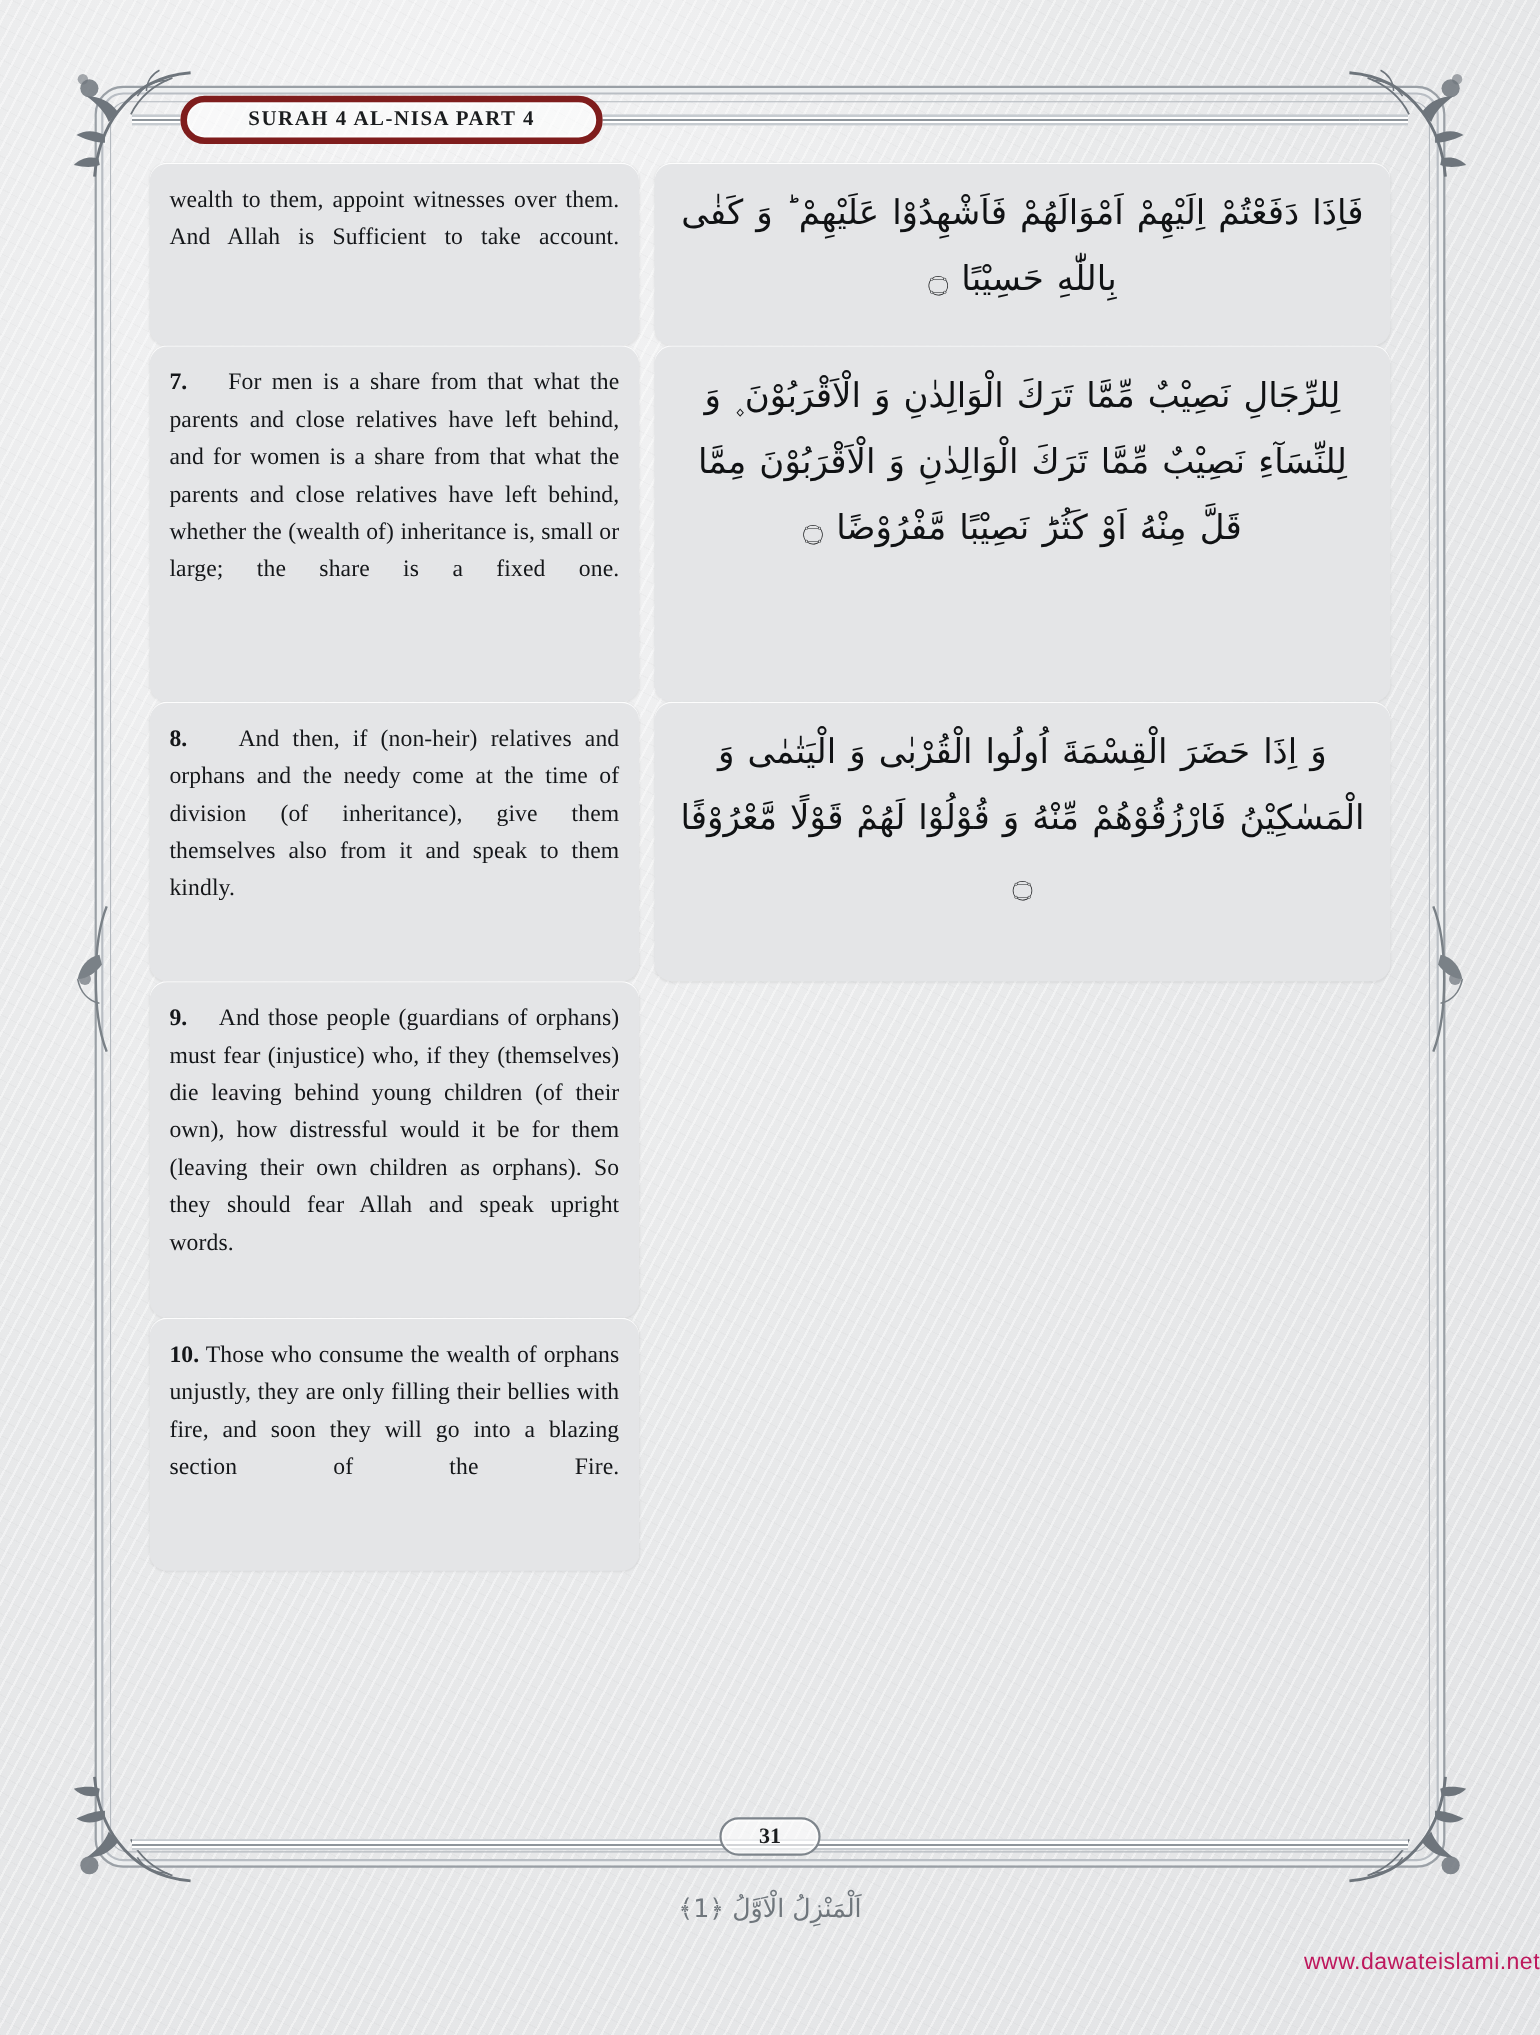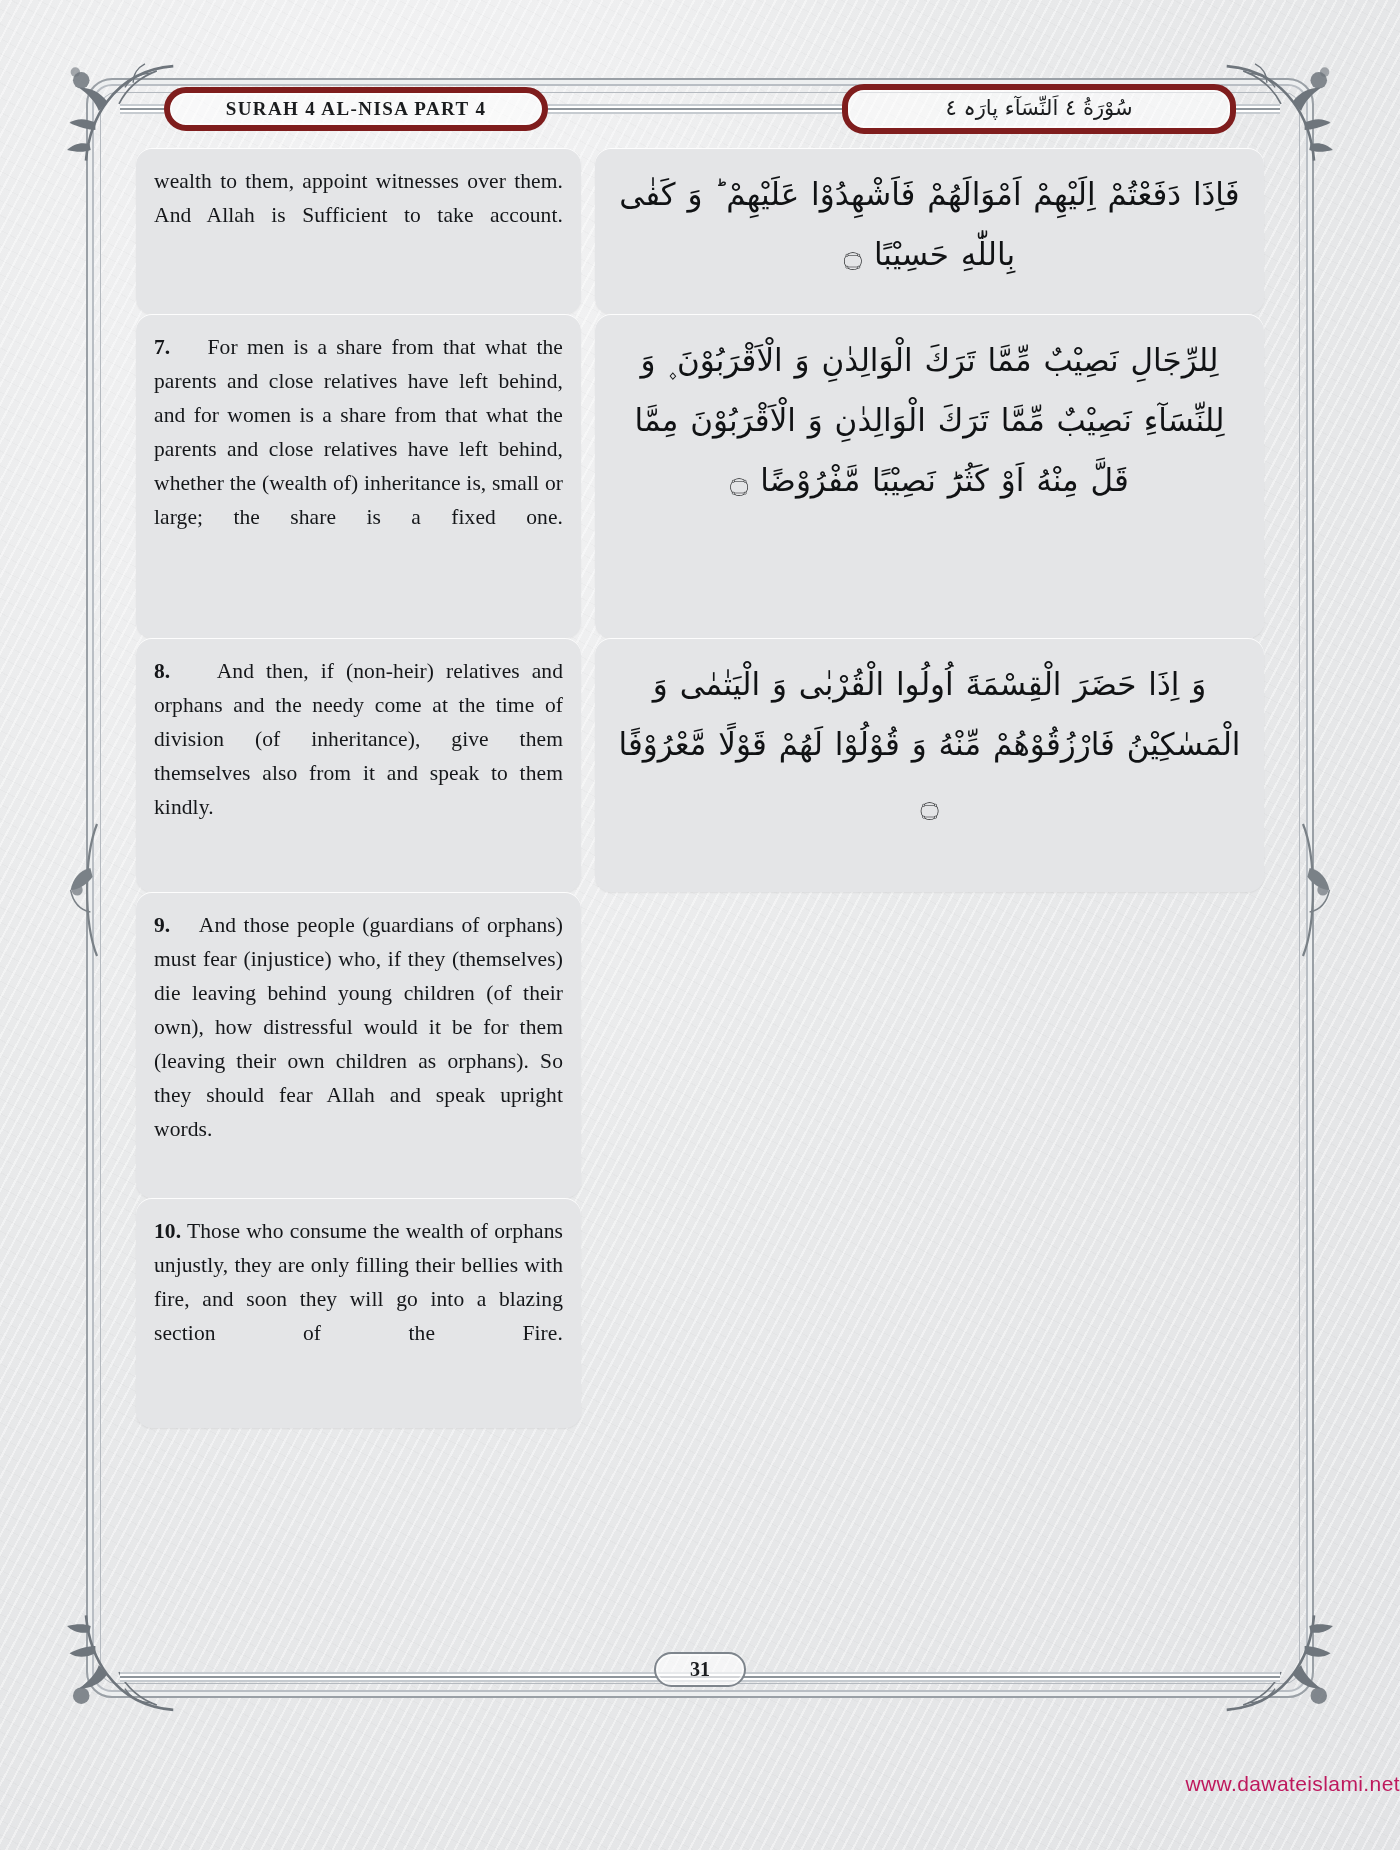--- a/index.html
+++ b/index.html
@@ -241,23 +241,20 @@
     </svg>
   </div>
 </div>
 
 <div class="header">
   <div class="rule"></div>
   <div class="cartouche left">
     <div class="hdr-en">SURAH 4 AL-NISA PART 4</div>
   </div>
   <div class="rule long"></div>
-  <div class="cartouche right">
-    <div class="hdr-ar">سُوْرَةُ ٤ اَلنِّسَآء پارَہ ٤</div>
-  </div>
   <div class="rule"></div>
 </div>
 
 <div class="content">
 
   <div class="col col-en">
     <div class="vblock en h1">
       <span class="vnum"></span>
       <span>wealth to them, appoint witnesses over them. And Allah is Sufficient to take account.</span>
     </div>
@@ -292,14 +289,15 @@
     <div class="vblock ar h3">
       <span>وَ اِذَا حَضَرَ الْقِسْمَةَ اُولُوا الْقُرْبٰى وَ الْیَتٰمٰى وَ الْمَسٰكِیْنُ فَارْزُقُوْهُمْ مِّنْهُ وَ قُوْلُوْا لَهُمْ قَوْلًا مَّعْرُوْفًا ۝</span>
     </div>
   </div>
 
 </div>
 
 <div class="footer">
   <div class="foot-rule"></div>
   <div class="pagebox">31</div>
+  <div class="manzil">اَلْمَنْزِلُ الْاَوَّلُ ﴿1﴾</div>
   <div class="site">www.dawateislami.net</div>
 </div>
 
 </body></html>

